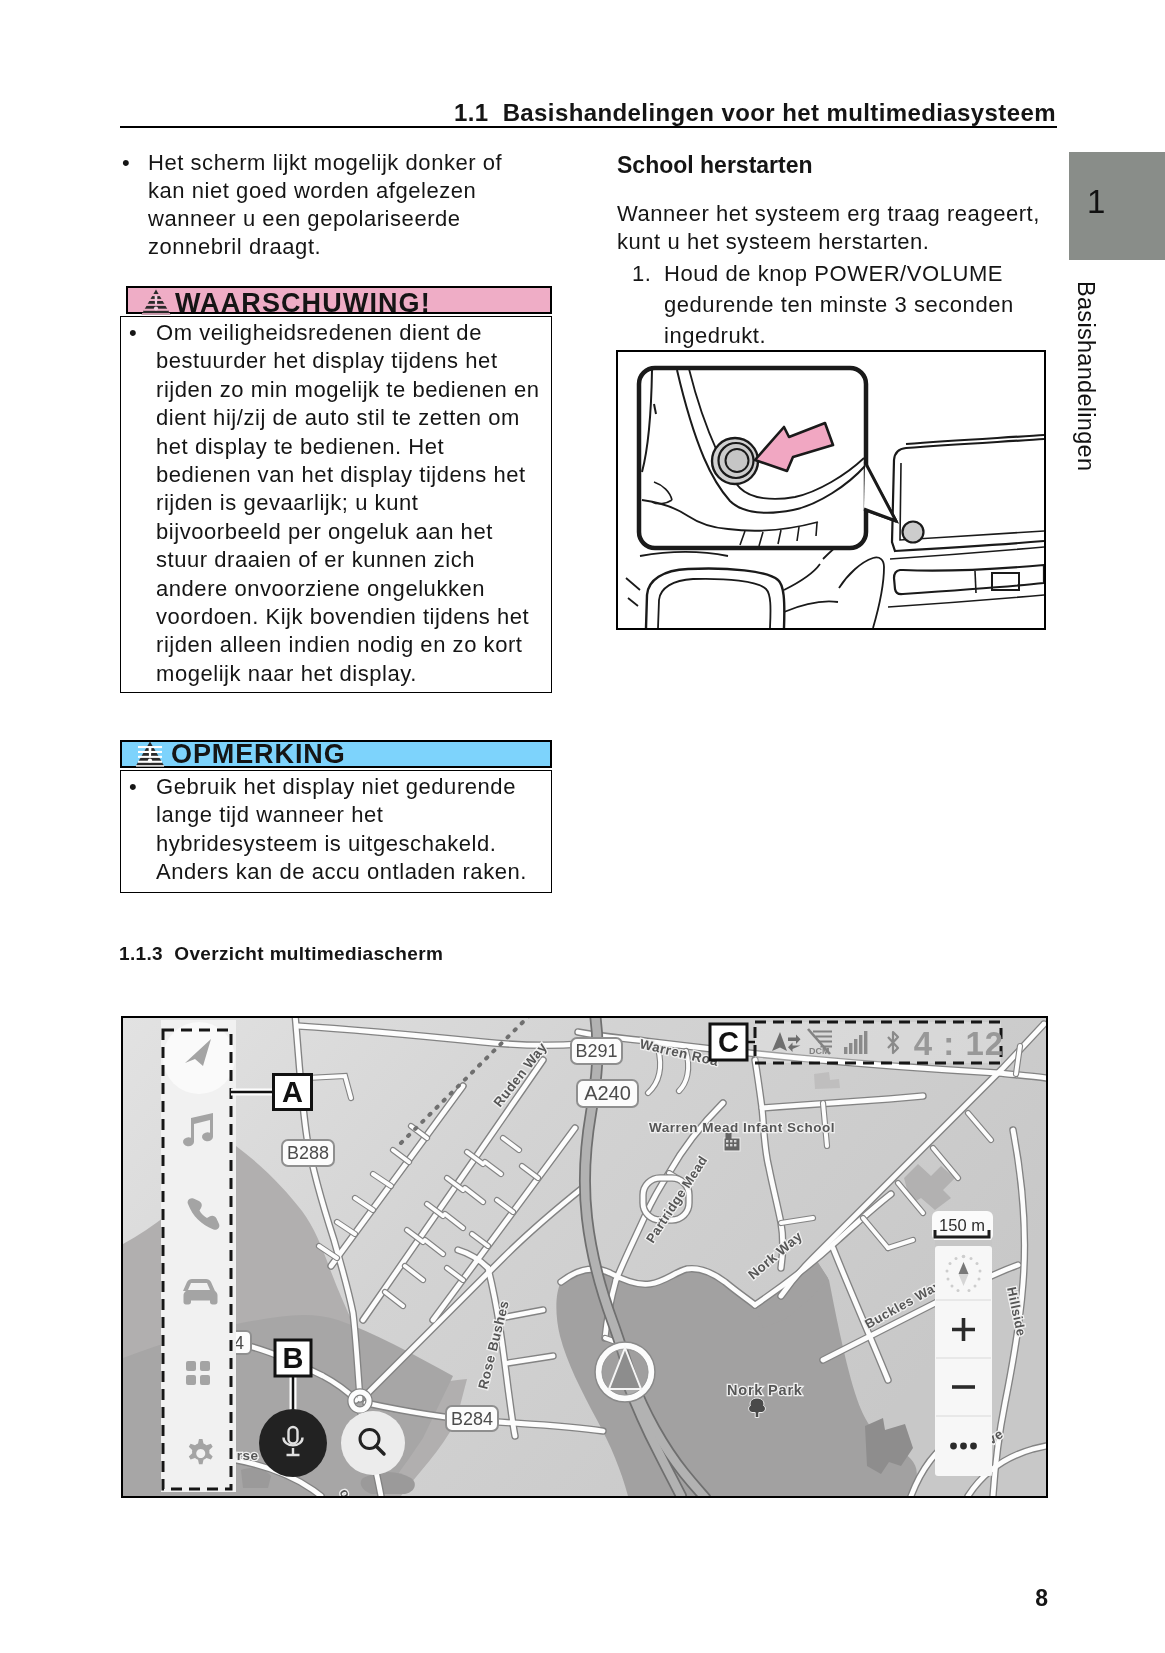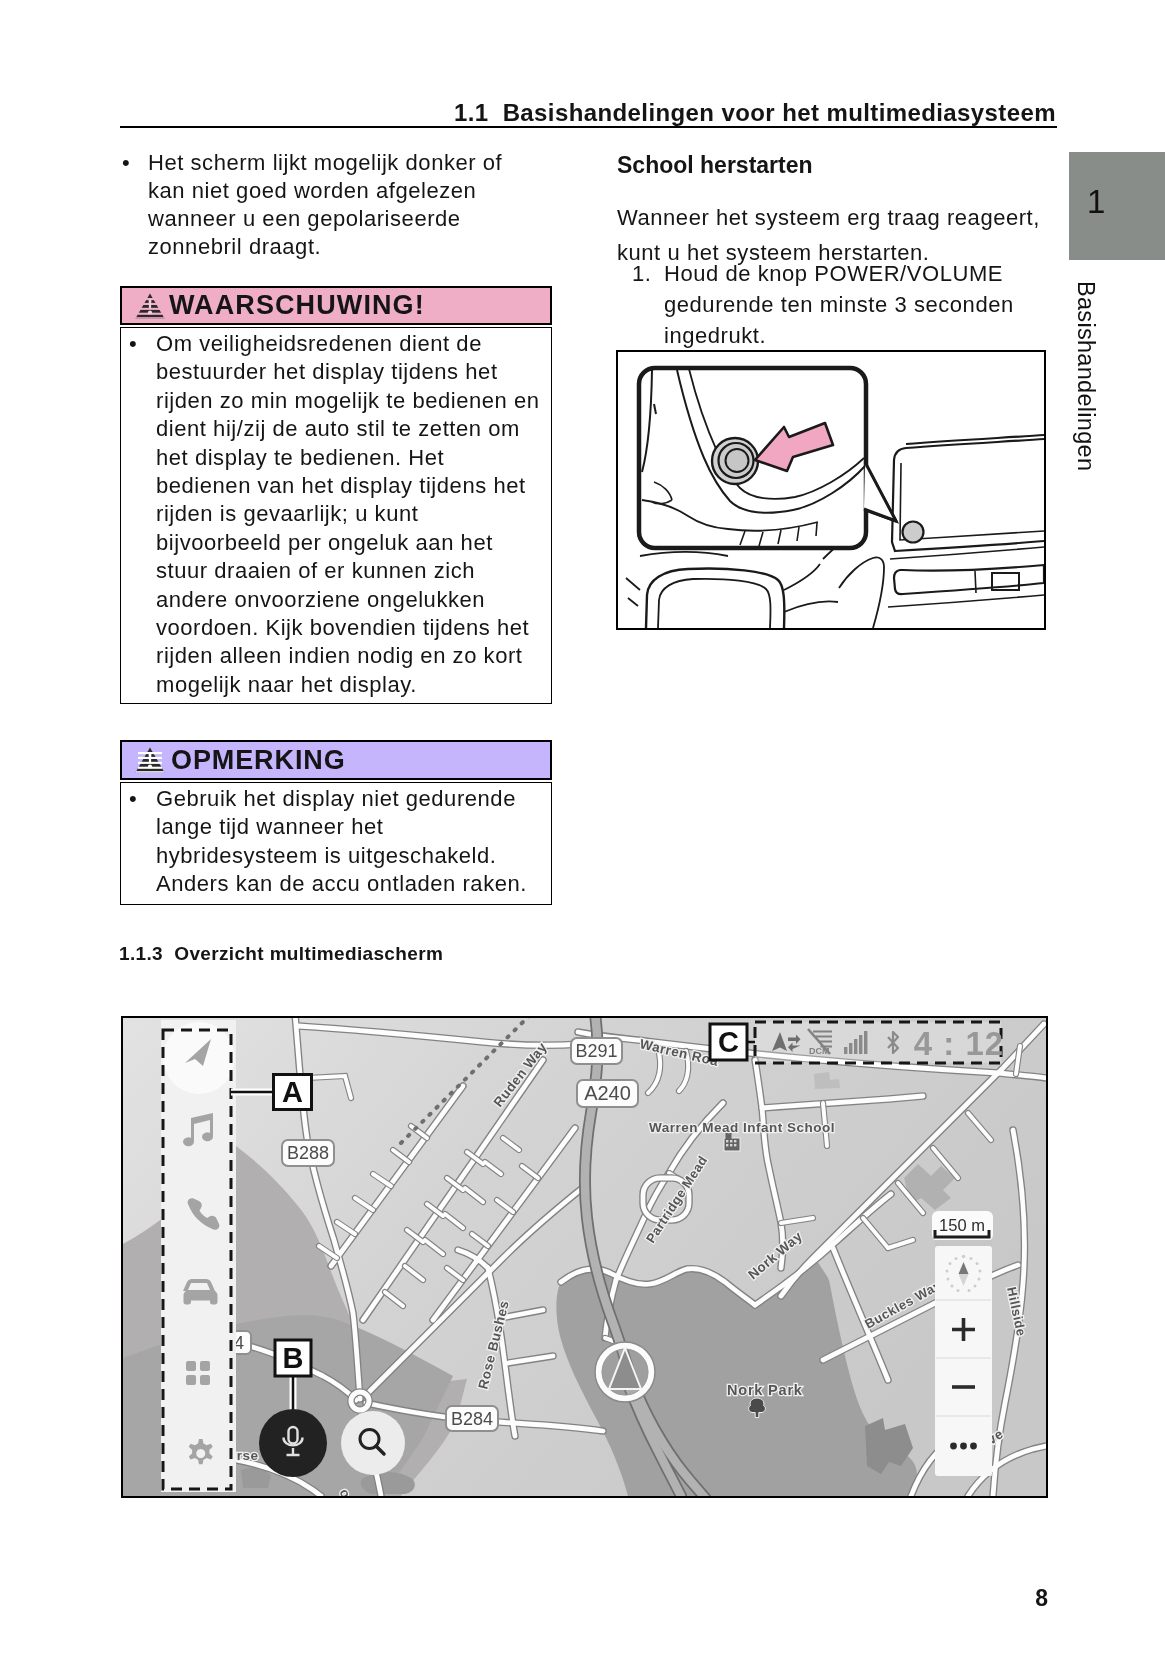--- a/index.html
+++ b/index.html
@@ -20,21 +20,21 @@
 <div class="abs b" style="left:1087px;top:183px;font-size:33px;font-weight:normal;color:#111;">1</div>
 
 <div class="abs" style="left:1072px;top:281px;font-size:23.5px;color:#111;writing-mode:vertical-rl;letter-spacing:0.3px;">Basishandelingen</div>
 
 <div class="abs" style="left:122px;top:149px;width:456px;font-size:22px;letter-spacing:0.55px;line-height:28.1px;">
 <div style="position:relative;padding-left:26px;"><span style="position:absolute;left:0;">•</span>Het scherm lijkt mogelijk donker of<br>kan niet goed worden afgelezen<br>wanneer u een gepolariseerde<br>zonnebril draagt.</div>
 </div>
 
 <div class="abs" style="left:120px;top:286px;width:432px;height:418px;">
 
-  <div style="height:39px;background:#efadc6;border:2.5px solid #000;display:flex;align-items:center;">
+  <div style="height:28px;background:#efadc6;border:2.5px solid #000;display:flex;align-items:flex-start;margin-left:6px;">
 
     <svg style="margin-left:13px;" width="30" height="28" viewBox="0 0 30 28">
       <path d="M15 1.5 L29.5 26.5 L0.5 26.5 Z" fill="#2a2a2a"></path>
       <g fill="#efadc6">
         <rect x="3" y="6" width="24" height="2.1"></rect>
         <rect x="3" y="10.9" width="24" height="2.1"></rect>
         <rect x="3" y="15.8" width="24" height="2.1"></rect>
         <rect x="3" y="20.7" width="24" height="2.1"></rect>
         <rect x="1" y="25.2" width="28" height="1.4"></rect>
       </g>
@@ -45,21 +45,21 @@
     <span class="b" style="font-size:27px;margin-left:4px;letter-spacing:1.1px;">WAARSCHUWING!</span>
   </div>
 
   <div style="height:377px;border:1.5px solid #000;margin-top:2px;padding:2px 4px 0 8px;font-size:22px;letter-spacing:0.55px;line-height:28.4px;">
     <div style="position:relative;padding-left:27px;"><span style="position:absolute;left:0;">•</span>Om veiligheidsredenen dient de<br>bestuurder het display tijdens het<br>rijden zo min mogelijk te bedienen en<br>dient hij/zij de auto stil te zetten om<br>het display te bedienen. Het<br>bedienen van het display tijdens het<br>rijden is gevaarlijk; u kunt<br>bijvoorbeeld per ongeluk aan het<br>stuur draaien of er kunnen zich<br>andere onvoorziene ongelukken<br>voordoen. Kijk bovendien tijdens het<br>rijden alleen indien nodig en zo kort<br>mogelijk naar het display.</div>
   </div>
 </div>
 
 <div class="abs" style="left:120px;top:740px;width:432px;height:165px;">
 
-  <div style="height:40px;background:#c4b5fd;border:2px solid #000;display:flex;align-items:center;">
+  <div style="height:28px;background:#7dd3fc;border:2px solid #000;display:flex;align-items:center;">
 
     <svg style="margin-left:13px;" width="30" height="28" viewBox="0 0 30 28">
       <path d="M15 1.5 L29.5 26.5 L0.5 26.5 Z" fill="#2a2a2a"></path>
       <g fill="#ffffff">
         <rect x="3" y="6" width="24" height="2.1"></rect>
         <rect x="3" y="10.9" width="24" height="2.1"></rect>
         <rect x="3" y="15.8" width="24" height="2.1"></rect>
         <rect x="3" y="20.7" width="24" height="2.1"></rect>
         <rect x="1" y="25.2" width="28" height="1.4"></rect>
       </g>
@@ -70,21 +70,21 @@
     <span class="b" style="font-size:27px;margin-left:6px;letter-spacing:0.9px;">OPMERKING</span>
   </div>
 
   <div style="height:123px;border:1.5px solid #000;margin-top:2px;padding:2px 4px 0 8px;font-size:22px;letter-spacing:0.55px;line-height:28.4px;">
     <div style="position:relative;padding-left:27px;"><span style="position:absolute;left:0;">•</span>Gebruik het display niet gedurende<br>lange tijd wanneer het<br>hybridesysteem is uitgeschakeld.<br>Anders kan de accu ontladen raken.</div>
   </div>
 </div>
 
 <div class="abs b" style="left:617px;top:152px;font-size:23px;">School herstarten</div>
 
-<div class="abs" style="left:617px;top:200px;width:440px;font-size:22px;letter-spacing:0.55px;line-height:35px;">Wanneer het systeem erg traag reageert,<br>kunt u het systeem herstarten.</div>
+<div class="abs" style="left:617px;top:200px;width:440px;font-size:22px;letter-spacing:0.55px;line-height:28px;">Wanneer het systeem erg traag reageert,<br>kunt u het systeem herstarten.</div>
 
 <div class="abs" style="left:632px;top:259px;width:420px;font-size:22px;letter-spacing:0.55px;line-height:30.8px;">
 <div style="position:relative;padding-left:32px;"><span style="position:absolute;left:0;">1.</span>Houd de knop POWER/VOLUME<br>gedurende ten minste 3 seconden<br>ingedrukt.</div>
 </div>
 
 <div class="abs" style="left:616px;top:350px;width:430px;height:280px;border:2px solid #000;background:#fff;">
 <svg width="426" height="276" viewBox="0 0 426 276">
 
   <g fill="none" stroke="#1a1a1a" stroke-width="2.2">
     <path d="M288 92 C 340 88 400 85 426 83"></path>

